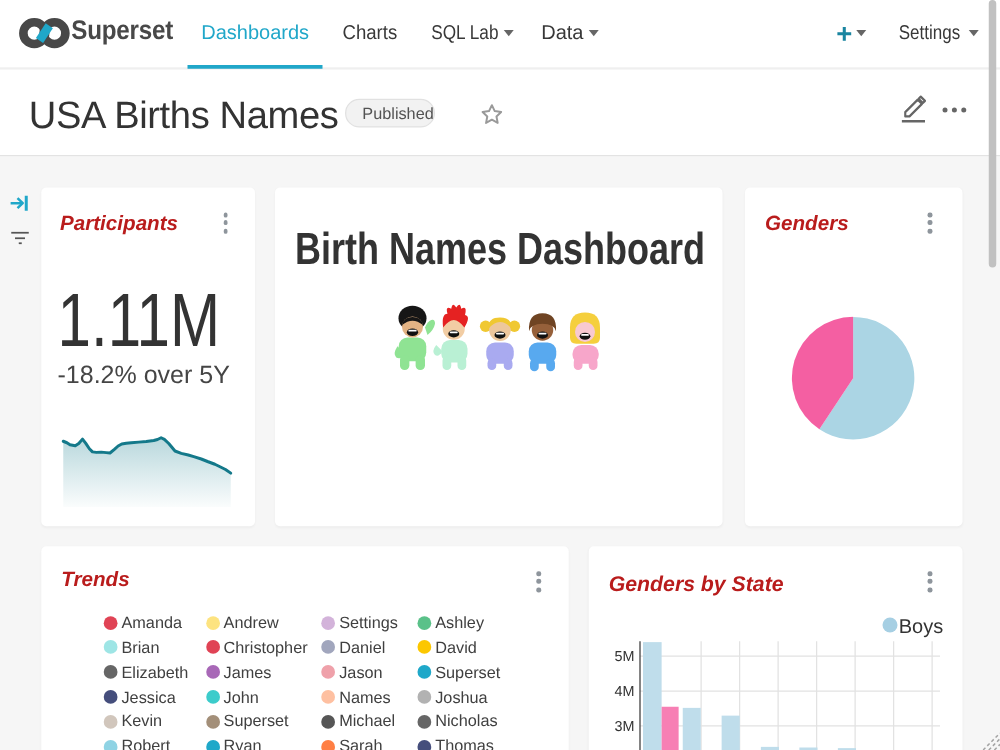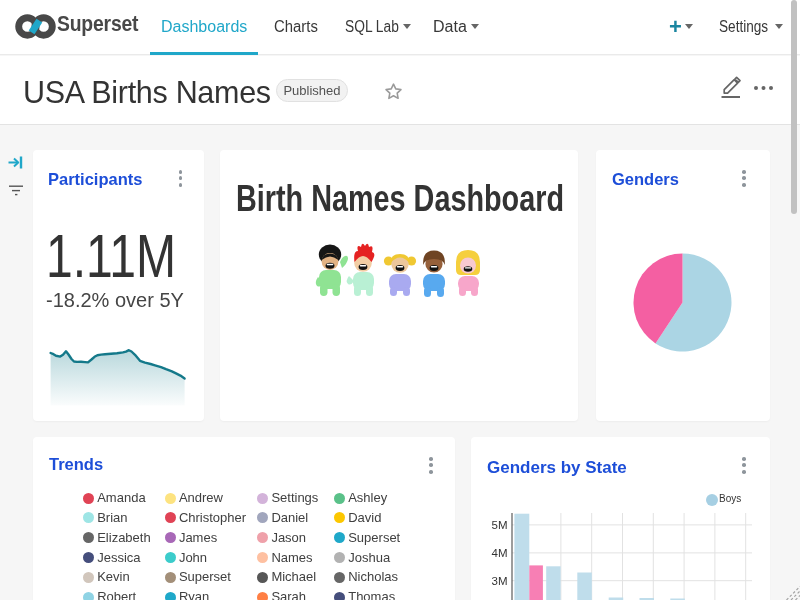--- a/index.html
+++ b/index.html
@@ -10,29 +10,29 @@
   #navbar { left:0; top:0; width:800px; height:55px; background:#fff; border-bottom:1px solid #eaeaea; }
   #logotext { left:57px; top:12px; font-size:21.5px; font-weight:bold; color:#484848; letter-spacing:-0.2px; transform:scaleX(0.9); transform-origin:left top; }
   .navitem { top:18px; font-size:16px; color:#383838; transform-origin:left top; }
   #nav-dash { color:#20a7c9; }
   #nav-underline { left:150px; top:52px; width:108px; height:2.5px; background:#20a7c9; }
   .caret { width:0; height:0; border-left:4.5px solid transparent; border-right:4.5px solid transparent; border-top:5px solid #666; top:24px; }
   #plus { left:669px; top:14px; color:#1a85a0; font-size:22px; font-weight:bold; }
   
   #titlebar { left:0; top:56px; width:800px; height:69px; background:#fff; border-bottom:1px solid #e3e3e3; }
   #dashtitle { left:23px; top:75px; font-size:30.5px; color:#333; letter-spacing:-0.3px; }
-  #badge { left:276px; top:79px; width:72px; height:23px; background:#f2f2f2; border:1px solid #e1e1e1; border-radius:12px; font-size:13px; color:#535353; text-align:center; line-height:21px; }
+  #badge { left:276px; top:79px; width:72px; height:23px; background:#f2f2f2; border:1px solid #e1e1e1; border-radius:12px; font-size:13px; color:#535353; text-align:right; line-height:21px; }
   
   .card { position:absolute; background:#fff; border-radius:4px; box-shadow:0 1px 2px rgba(0,0,0,0.04); }
   #card-p { left:33px; top:150px; width:171px; height:271px; }
   #card-m { left:220px; top:150px; width:358px; height:271px; }
   #card-g { left:596px; top:150px; width:174px; height:271px; }
   #card-t { left:33px; top:437px; width:422px; height:200px; }
   #card-s { left:471px; top:437px; width:299px; height:200px; }
-  .ctitle { font-size:16.5px; font-weight:bold; color:#1d4ed8; }
+  .ctitle { font-size:16.5px; font-weight:bold; color:#b91c1c;font-style:italic; }
   .kebab { position:absolute; width:4px; }
   .kebab span { display:block; width:3.6px; height:3.6px; border-radius:50%; background:#8e959c; margin-bottom:2.9px; }
   
   #bignum { left:46px; top:226px; font-size:60.5px; color:#333; line-height:1; transform:scaleX(0.795); transform-origin:left top; white-space:nowrap; }
   #subhead { left:46px; top:290px; font-size:20px; color:#454545; line-height:1; white-space:nowrap; }
   
   #mdtitle { left:180px; top:178px; width:440px; text-align:center; font-size:36px; font-weight:bold; color:#333; transform:scaleX(0.8); transform-origin:center top; white-space:nowrap; }
   
   .lrow { position:absolute; height:14px; }
   .ldot { position:absolute; width:11px; height:11px; border-radius:50%; top:1.5px; }
@@ -288,21 +288,21 @@
 
   <div id="card-s" class="card"></div>
   <div class="ctitle abs" style="left:487px;top:458px;font-size:17px">Genders by State</div>
   <div class="kebab" style="left:742px;top:457px">
     <span></span>
     <span></span>
     <span></span>
   </div>
   <div class="abs" style="left:700px;top:492px;width:70px;height:14px">
     <span style="position:absolute;left:6px;top:1.5px;width:12px;height:12px;border-radius:50%;background:#a6cfe3"></span>
-    <span style="position:absolute;left:19px;top:0.5px;font-size:10px;color:#333">Boys</span>
+    <span style="position:absolute;left:19px;top:0.5px;font-size:16px;color:#333">Boys</span>
   </div>
   <svg class="abs" style="left:471px;top:508px" width="299" height="92" viewBox="0 0 299 92">
     <g stroke="#e2e2e2" stroke-width="1">
       <line x1="41" y1="16.9" x2="281" y2="16.9"></line>
       <line x1="41" y1="44.9" x2="281" y2="44.9"></line>
       <line x1="41" y1="72.7" x2="281" y2="72.7"></line>
       <line x1="89.9" y1="5" x2="89.9" y2="92"></line>
       <line x1="120.7" y1="5" x2="120.7" y2="92"></line>
       <line x1="151.5" y1="5" x2="151.5" y2="92"></line>
       <line x1="182.3" y1="5" x2="182.3" y2="92"></line>

